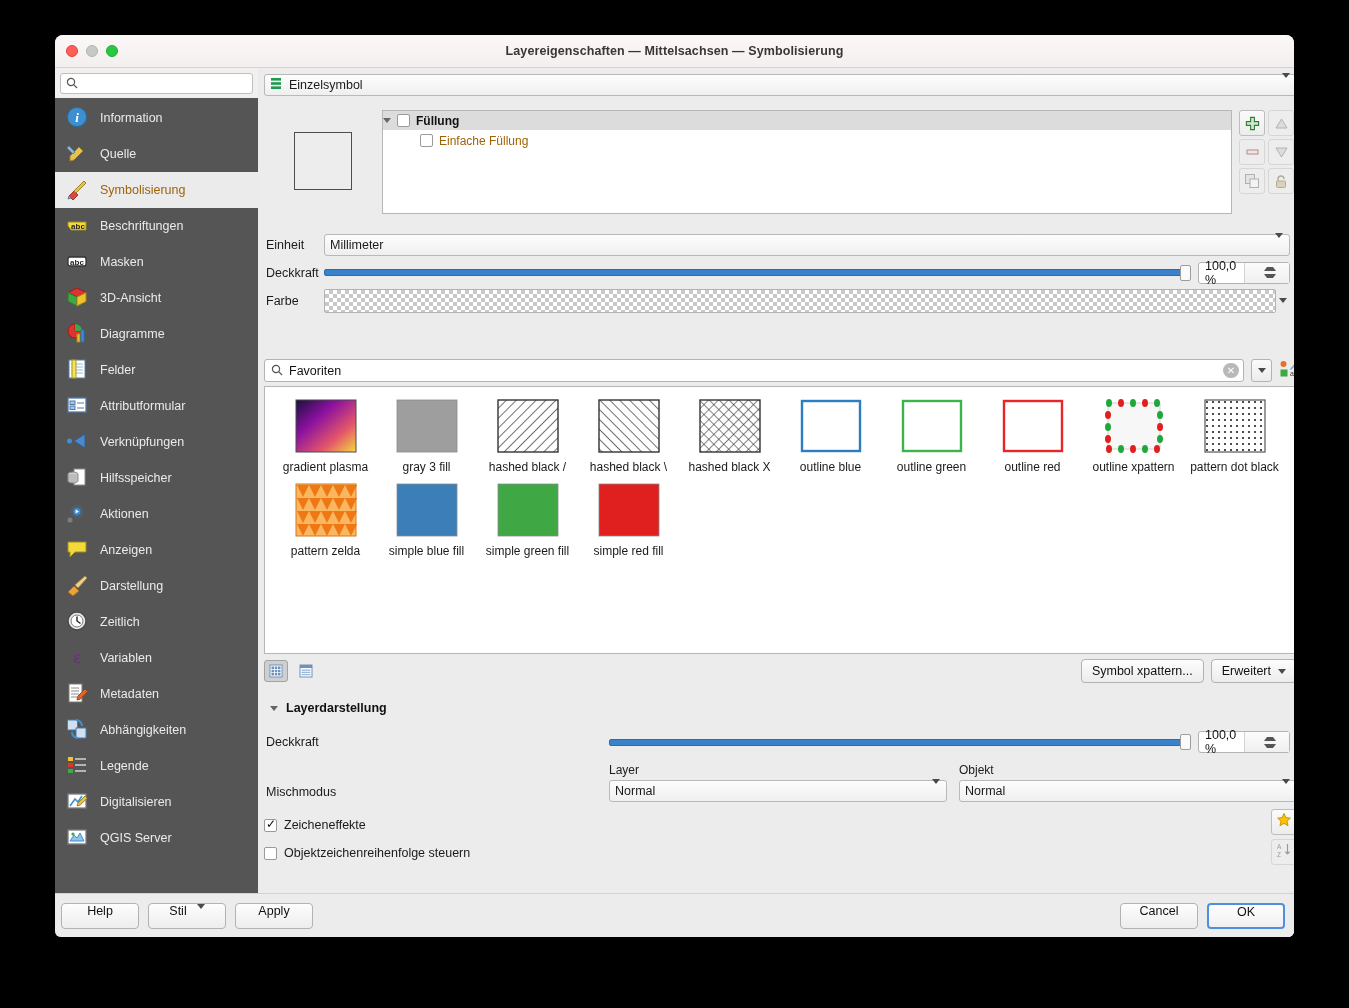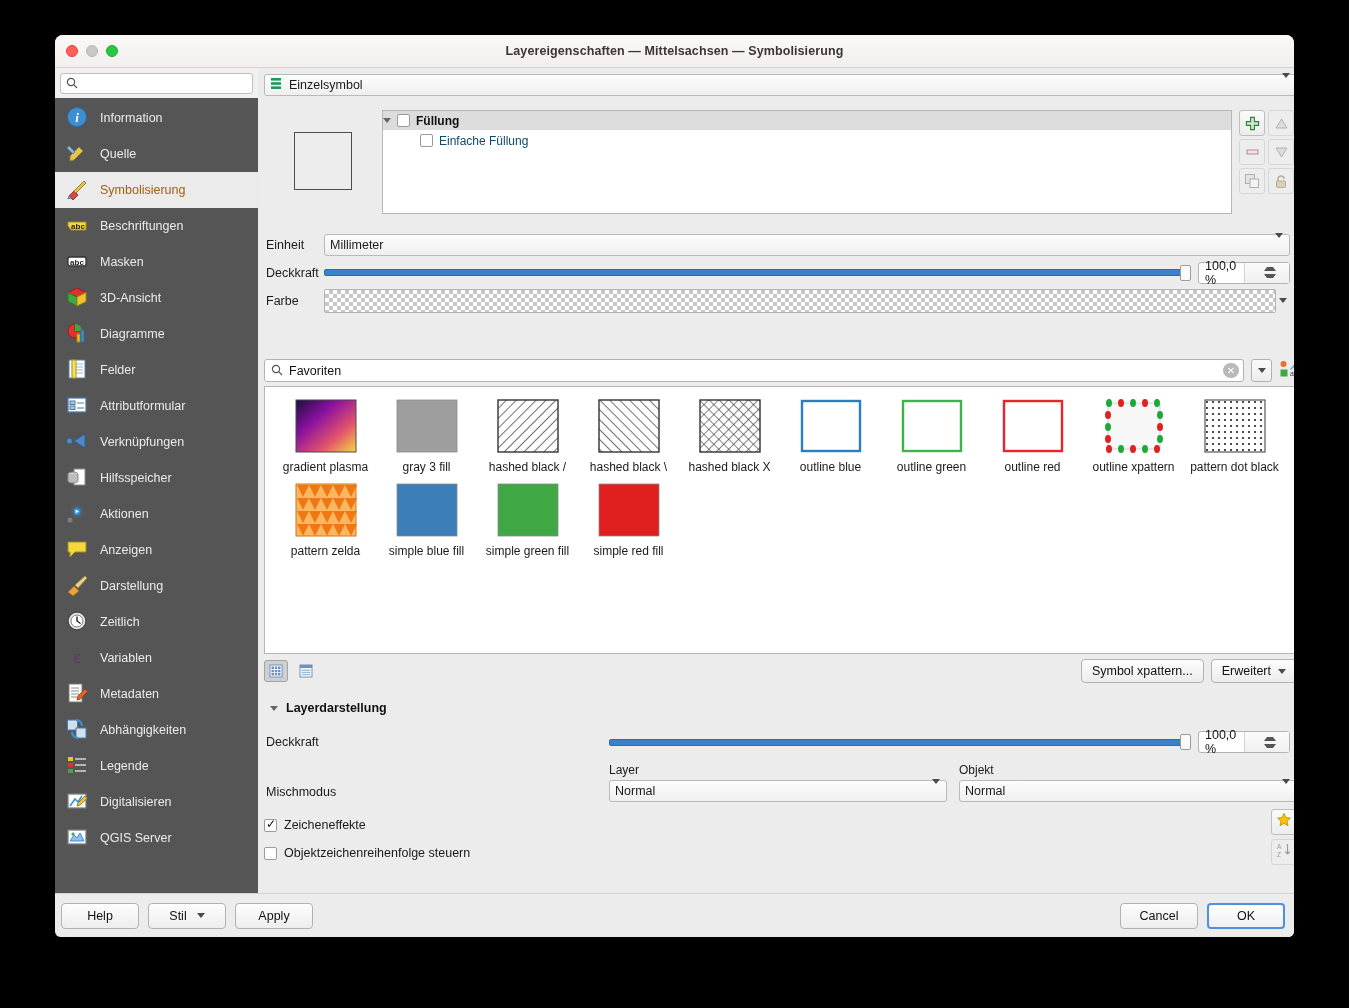--- a/index.html
+++ b/index.html
@@ -83,21 +83,21 @@
   .tree {
     flex: 1; background: #fff; border: 1px solid #b7b7b7;
     height: 104px; margin-right: 7px;
   }
   .tree-head {
     height: 19px; background: #dcdcdc; display: flex; align-items: center;
     gap: 6px; font-size: 12px; font-weight: bold; color: #111;
   }
   .tree-child {
     height: 19px; display: flex; align-items: center; gap: 6px;
-    padding-left: 37px; font-size: 12px; color: #0c4a6e; margin-top: 1px;
+    padding-left: 37px; font-size: 12px; color: #a16207; margin-top: 1px;
   }
   .tri-dn { width:0;height:0;border-left:4px solid transparent;border-right:4px solid transparent;border-top:5px solid #666; }
   .cb {
     width: 13px; height: 13px; border: 1px solid #9a9a9a; background: #fff;
     border-radius: 2px; flex-shrink: 0; position: relative;
   }
   .cb.checked::after {
     content: "✓"; position: absolute; left: 1px; top: -3px;
     font-size: 12px; color: #111;
   }
@@ -206,21 +206,21 @@
   .side-btns { position: absolute; right: 0; top: 78px; display: flex; flex-direction: column; gap: 4px; }
   
   .footer {
     position: absolute; left: 0; right: 0; bottom: 0; height: 44px;
     background: #ececec; border-top: 1px solid #d2d2d2;
     display: flex; align-items: center; padding: 0 9px 0 6px; gap: 9px;
   }
   .fbtn {
     height: 26px; min-width: 78px; border: 1px solid #b2b2b2; border-radius: 4px;
     background: linear-gradient(#fdfdfd,#ededed); font-size: 12.5px; color: #111;
-    display: flex; align-items: center; justify-content: center; gap: 10px; padding: 0 2px;
+    display: flex; align-items: flex-start; justify-content: center; gap: 10px; padding: 0 2px;
   }
   .fbtn.primary {
     border: 2px solid #4e90e0; background: linear-gradient(#fefefe,#f0f0f0);
   }
 </style>
 </head>
 <body>
 
 <div class="window">
 

